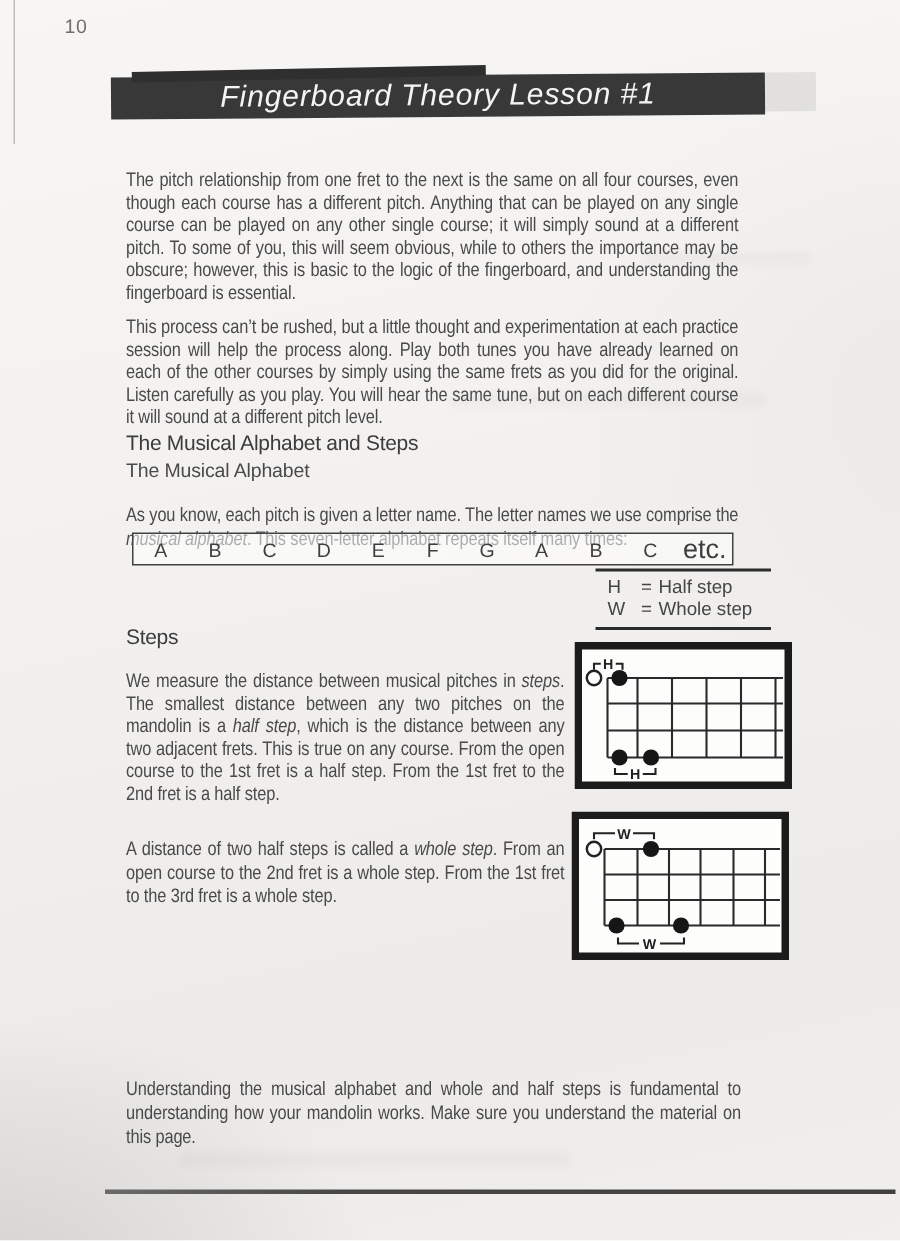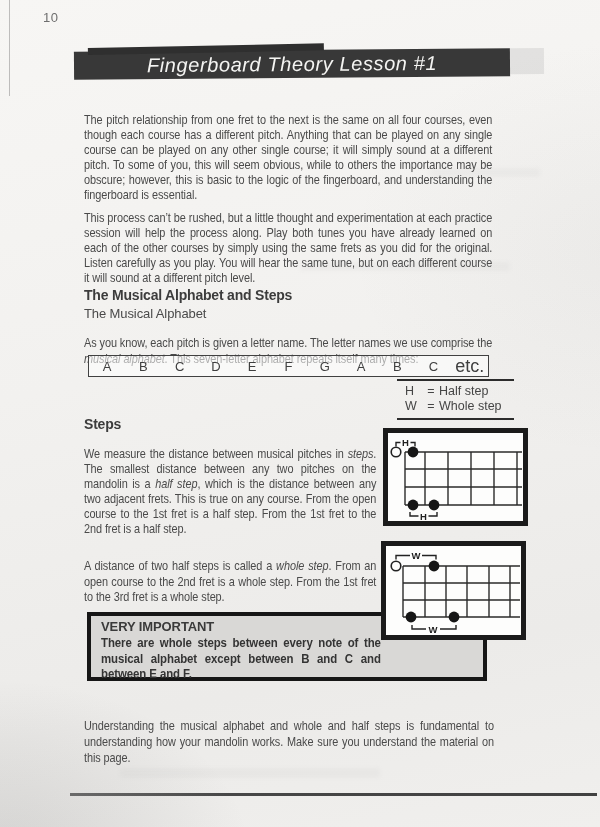--- a/index.html
+++ b/index.html
@@ -18,21 +18,21 @@
     position:absolute; left:74px; top:50px; width:436px; height:28px;
     background:#383838; transform:rotate(-.45deg); display:flex; align-items:center; justify-content:center;
   }
   .banner::before { content:""; position:absolute; left:14px; top:-5px; width:236px; height:7px; background:#2f2f2f; transform:rotate(-.7deg); }
   .banner::after  { content:""; position:absolute; right:-34px; top:0px;  width:34px; height:26px; background:rgba(160,160,160,.22); }
   .banner .title { font-style:italic; font-size:20px; color:#f4f4f2; letter-spacing:.6px; white-space:nowrap; }
 
   .txt { position:absolute; text-align:justify; font-size:13px; line-height:15px; letter-spacing:-.1px; transform:scaleX(.84); transform-origin:0 0; }
   .it  { font-style:italic; }
 
-  .h-bold { position:absolute; font-size:14px; font-weight:bold; color:#3c3c3c; letter-spacing:-.2px; }
+  .h-bold { position:absolute; font-size:14px; font-weight:normal; color:#3c3c3c; letter-spacing:-.2px; }
   .h-sub  { position:absolute; font-size:13px; color:#4a4a4a; letter-spacing:-.1px;text-align:right; }
 
   .alpha-box {
     position:absolute; left:88px; top:355px; width:399px; height:20px;
     border:1.5px solid #414141; background:rgba(255,255,255,.55);
     display:flex; align-items:center;
   }
   .alpha-box .cell { flex:1; text-align:center; font-size:13px; color:#3f3f3f; }
   .alpha-box .cell.etc { font-size:18px; }
 
@@ -151,24 +151,20 @@
     <g stroke="#222" stroke-width="1.4" fill="none">
       <path d="M15 18.5 V14.5 H29 M41 14.5 H55 V18.5"></path>
     </g>
     <text x="35" y="18" font-size="9.5" font-weight="600" fill="#222" text-anchor="middle" font-family="Liberation Sans, sans-serif">W</text>
     <g stroke="#222" stroke-width="1.4" fill="none">
       <path d="M31 84 V88 H45 M59 88 H75 V84"></path>
     </g>
     <text x="52" y="91.5" font-size="9.5" font-weight="600" fill="#222" text-anchor="middle" font-family="Liberation Sans, sans-serif">W</text>
   </svg>
 
-  <div class="imp-box">
-    <div class="imp-title">VERY IMPORTANT</div>
-    <div class="imp-body">There are whole steps between every note of the musical alphabet except between B and C and between E and F.</div>
-  </div>
 
   <p class="txt" style="left:84px; top:705px; width:488px; line-height:16px;">Understanding the musical alphabet and whole and half steps is fundamental to understanding how your mandolin works.  Make sure you understand the material on this page.</p>
 
   <div class="ghost" style="left:300px; top:262px; width:210px; height:9px;"></div>
   <div class="ghost" style="left:430px; top:168px; width:110px; height:9px;"></div>
   <div class="ghost" style="left:120px; top:768px; width:260px; height:10px;"></div>
   <div class="bottom-line"></div>
 </div>
 
 </body></html>

